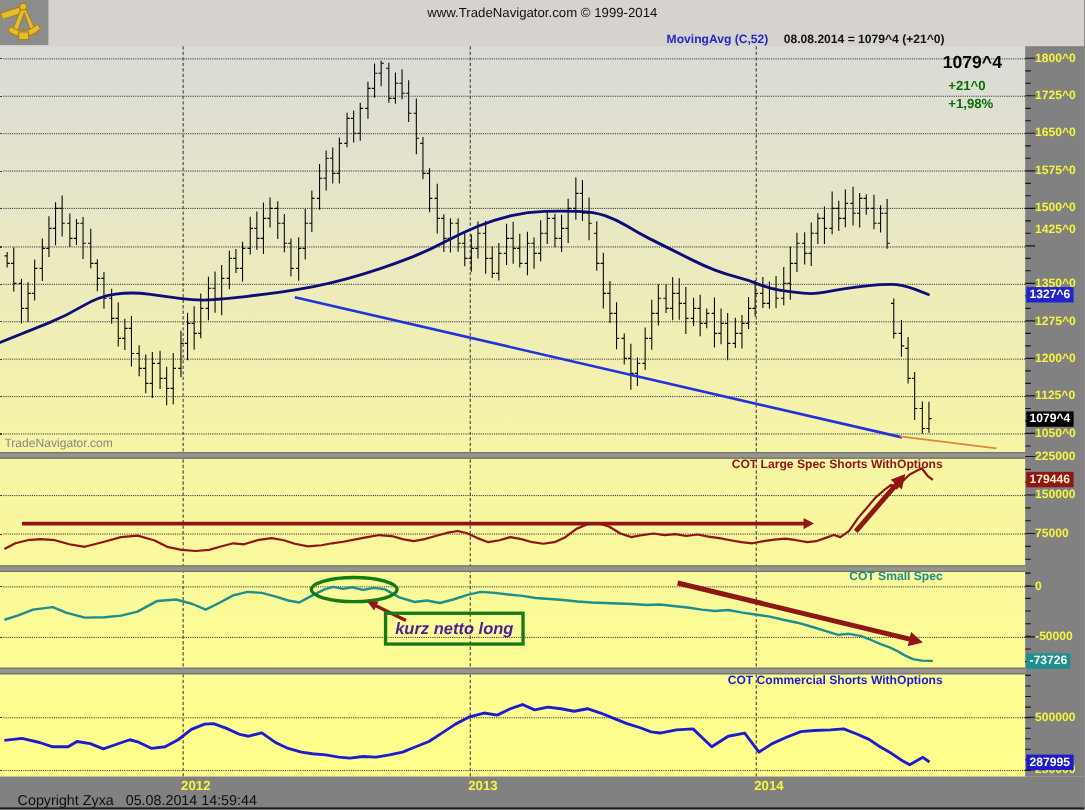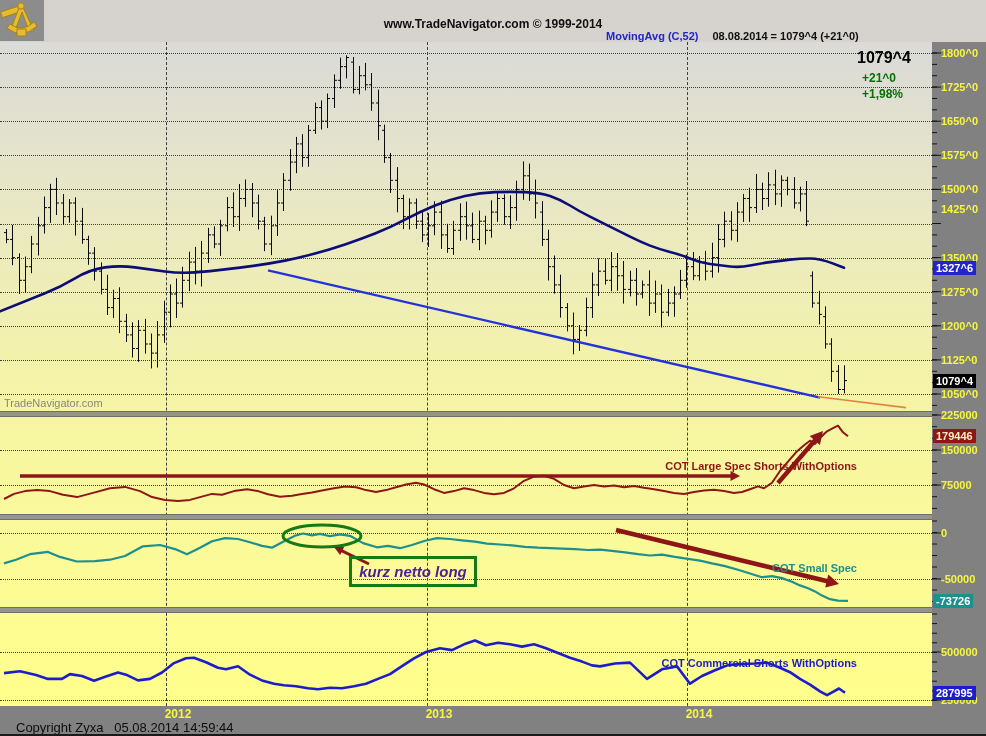--- a/index.html
+++ b/index.html
@@ -1,22 +1,22 @@
 <!DOCTYPE html>
 <html><head>
 <meta charset="utf-8">
 <style>
   html,body{margin:0;padding:0;background:#555;}
   .screen{position:relative;width:986px;height:736px;background:#d6d3ce;
     font-family:"Liberation Sans",sans-serif;overflow:hidden;}
   .logo{position:absolute;left:0;top:0;width:44px;height:41px;background:#8c8c8c;z-index:6;}
   .title{position:absolute;top:3px;left:0;width:100%;text-align:center;
     font-size:12px;font-weight:bold;color:#101010;z-index:1;}
-  .subtitle{position:absolute;top:17px;left:0;width:100%;text-align:center;
-    font-size:12px;font-weight:bold;color:#101010;z-index:1;}
+  .subtitle{position:absolute;top:4px;left:0;width:100%;text-align:center;
+    font-size:12px;font-weight:normal;color:#101010;z-index:1;}
   .legend{position:absolute;top:30px;left:606px;font-size:11px;font-weight:bold;z-index:4;white-space:nowrap;}
   .leg-name{color:#2323cc;margin-right:14px;}
   .leg-val{color:#101010;}
   .plotbg{position:absolute;left:0;top:42px;width:932px;height:664px;
     background:linear-gradient(180deg,#dadad8 0%,#e5e4cb 18%,#efeeb6 38%,#f6f5a4 56%,#fbfa9a 75%,#ffff8a 100%);z-index:0;}
   .gridh{position:absolute;left:0;width:932px;height:0;border-top:1px dotted #3f3f3f;}
   .gridv{position:absolute;top:0;width:0;height:664px;border-left:1px dashed #3f3f3f;}
   .axis-strip{position:absolute;left:932px;top:42px;width:54px;height:664px;background:#818181;z-index:1;}
   .xstrip{position:absolute;left:0;top:706px;width:986px;height:30px;background:#818181;z-index:1;}
   .sep{position:absolute;left:0;width:932px;height:4px;background:#95958d;
@@ -24,21 +24,21 @@
   .ylab{position:absolute;left:941px;font-size:11px;font-weight:bold;color:#f6f640;
     transform:translateY(-50%);z-index:4;white-space:nowrap;}
   .valbox{position:absolute;left:933px;height:14px;line-height:14px;padding:0 3px;
     font-size:11px;font-weight:bold;color:#ffffff;transform:translateY(-50%);z-index:5;white-space:nowrap;}
   .yearlab{position:absolute;top:1px;font-size:12px;font-weight:bold;color:#f6f640;transform:translateX(-50%);text-align:right;}
   .copy{position:absolute;left:16px;top:14px;font-size:13px;color:#0d0d0d;white-space:nowrap;}
   .quote-last{position:absolute;left:857px;top:49px;font-size:16px;font-weight:bold;color:#000;z-index:4;}
   .quote-chg{position:absolute;left:862px;top:71px;font-size:12px;font-weight:bold;color:#067006;z-index:4;}
   .quote-pct{position:absolute;left:862px;top:87px;font-size:12px;font-weight:bold;color:#067006;z-index:4;}
   .watermark{position:absolute;left:4px;top:397px;font-size:11px;color:#87877e;z-index:4;}
-  .ptitle{position:absolute;right:129px;font-size:11px;font-weight:bold;z-index:4;white-space:nowrap;margin-top:44px;}
+  .ptitle{position:absolute;right:129px;font-size:11px;font-weight:bold;z-index:4;white-space:nowrap;}
   #t2{top:416px;color:#8e1616;}
   #t3{top:518px;color:#1d8f8f;}
   #t4{top:613px;color:#1c1ccc;}
   .anno-box{position:absolute;left:349px;top:556px;width:122px;height:25px;border:3px solid #157a15;
     color:#4c1d95;font-size:15px;font-style:italic;font-weight:bold;text-align:center;line-height:25px;z-index:4;}
   #overlay{position:absolute;left:0;top:0;z-index:3;pointer-events:none;}
   .bottomline{position:absolute;bottom:0;left:0;height:2px;width:100%;background:#1a1a1a;z-index:6;}
 </style>
 </head>
 <body>

